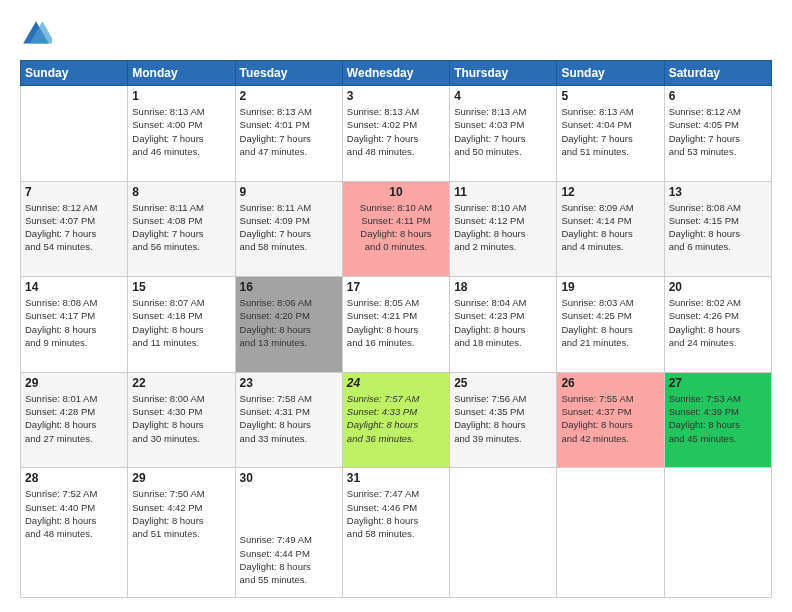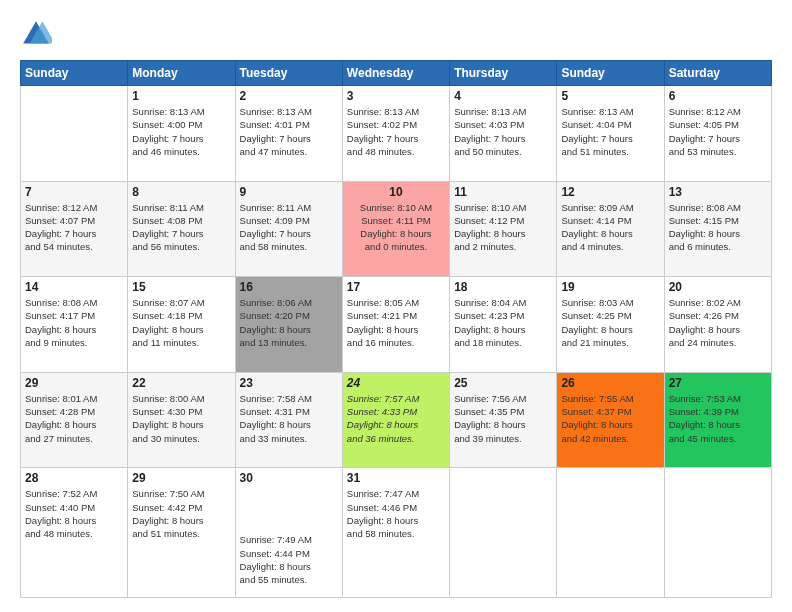--- a/index.html
+++ b/index.html
@@ -314,21 +314,21 @@
 Daylight: 8 hours
 and 36 minutes.</div>
           </td>
           <td style="background: rgb(245, 245, 245);">
             <span class="day-number">25</span>
             <div class="day-info" style="white-space: pre-line;">Sunrise: 7:56 AM
 Sunset: 4:35 PM
 Daylight: 8 hours
 and 39 minutes.</div>
           </td>
-          <td style="background: #f97316;">
+          <td style="background: #fca5a5;">
             <span class="day-number">26</span>
             <div class="day-info" style="white-space: pre-line;">Sunrise: 7:55 AM
 Sunset: 4:37 PM
 Daylight: 8 hours
 and 42 minutes.</div>
           </td>
           <td style="background: #22c55e;">
             <span class="day-number">27</span>
             <div class="day-info" style="white-space: pre-line;">Sunrise: 7:53 AM
 Sunset: 4:39 PM

